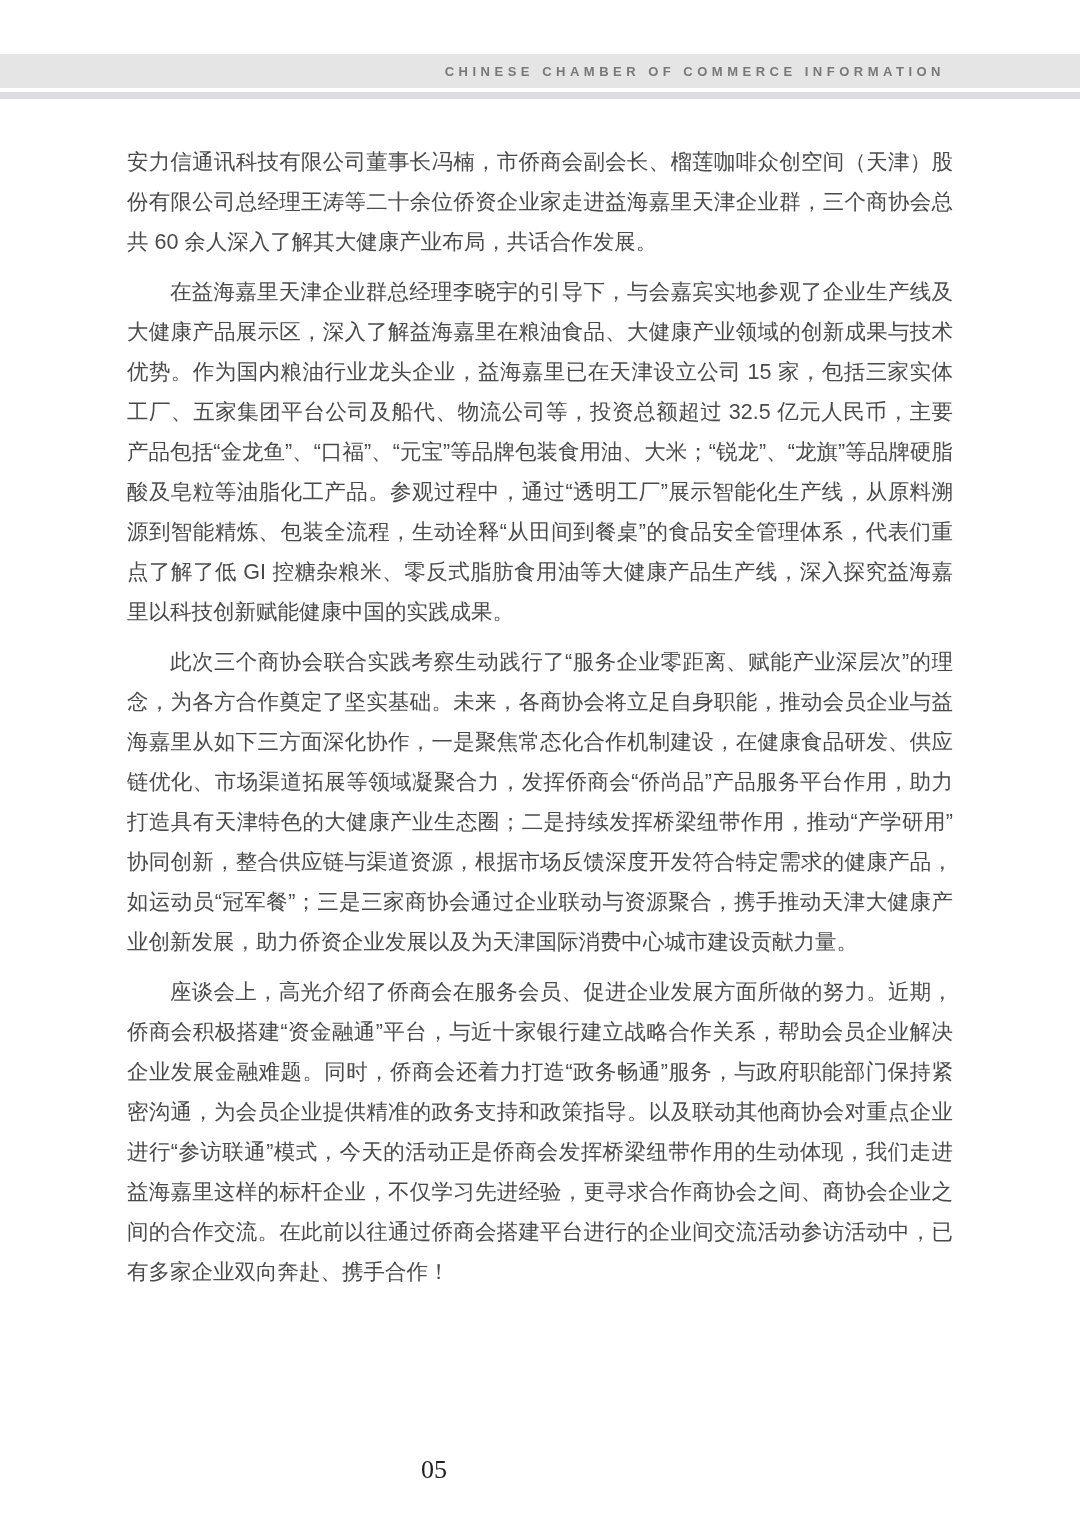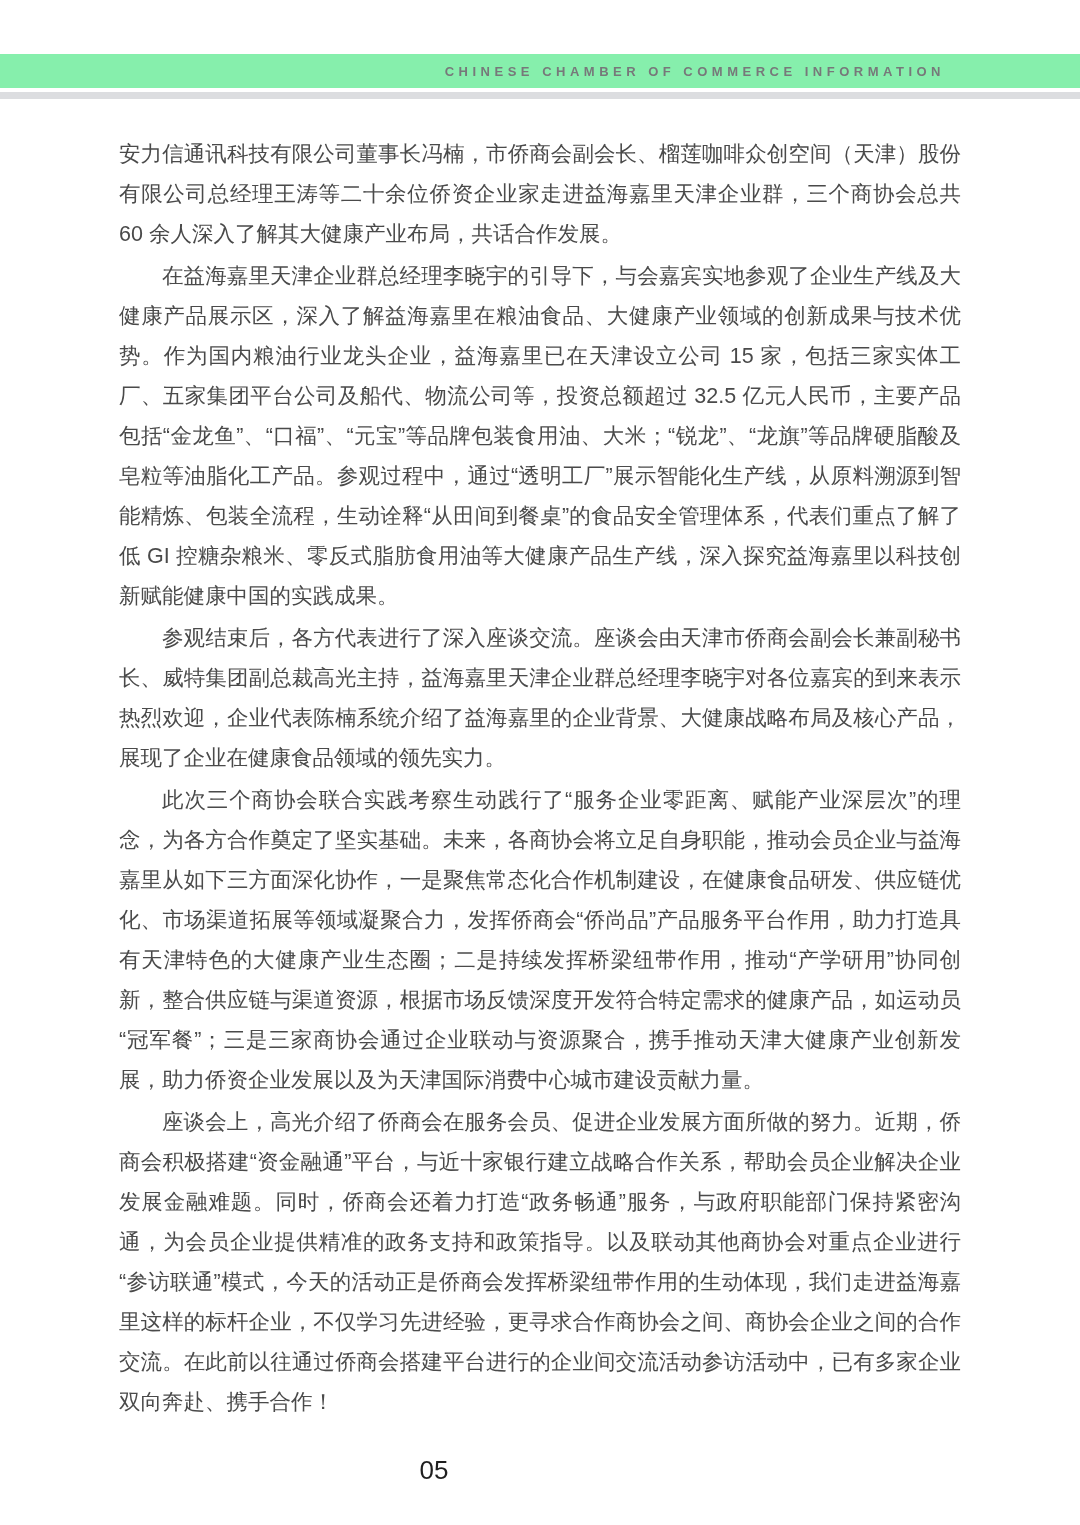--- a/index.html
+++ b/index.html
@@ -15,21 +15,21 @@
     overflow: hidden;
     font-family: "Liberation Sans", sans-serif;
   }
   
   .header-bar {
     position: absolute;
     left: 0;
     top: 54px;
     width: 1080px;
     height: 34px;
-    background: #86efac;
+    background: #e5e5e5;
     display: flex;
     align-items: center;
     justify-content: flex-end;
     padding-right: 135px;
     box-sizing: border-box;
   }
   .header-bar-text {
     font-family: "Liberation Sans", sans-serif;
     font-size: 13px;
     font-weight: bold;
@@ -51,52 +51,51 @@
     left: 117px;
     top: 132px;
     width: 846px;
     color: #4a4a4a;
     font-size: 21.5px;
     line-height: 40px;
     text-align: justify;
     text-justify: inter-ideograph;
   }
   .article p {
-    margin: 2px;
+    margin: 10px;
     padding: 0;
     text-indent: 2em;
   }
   .article p.continuation {
     text-indent: 0;
   }
   
   .page-number {
     position: absolute;
     left: 0;
     top: 1455px;
     width: 868px;
     text-align: center;
-    font-family: Liberation Sans, sans-serif;
+    font-family: Liberation Serif, serif;
     font-size: 26px;
     color: #1f1f1f;
   }
 </style>
 </head>
 <body>
 
 <div class="page">
 
   <div class="header-bar">
     <span class="header-bar-text">CHINESE CHAMBER OF COMMERCE INFORMATION</span>
   </div>
   <div class="header-bar-thin"></div>
 
   <div class="article">
     <p class="continuation">安力信通讯科技有限公司董事长冯楠，市侨商会副会长、榴莲咖啡众创空间（天津）股份有限公司总经理王涛等二十余位侨资企业家走进益海嘉里天津企业群，三个商协会总共 60 余人深入了解其大健康产业布局，共话合作发展。</p>
     <p>在益海嘉里天津企业群总经理李晓宇的引导下，与会嘉宾实地参观了企业生产线及大健康产品展示区，深入了解益海嘉里在粮油食品、大健康产业领域的创新成果与技术优势。作为国内粮油行业龙头企业，益海嘉里已在天津设立公司 15 家，包括三家实体工厂、五家集团平台公司及船代、物流公司等，投资总额超过 32.5 亿元人民币，主要产品包括“金龙鱼”、“口福”、“元宝”等品牌包装食用油、大米；“锐龙”、“龙旗”等品牌硬脂酸及皂粒等油脂化工产品。参观过程中，通过“透明工厂”展示智能化生产线，从原料溯源到智能精炼、包装全流程，生动诠释“从田间到餐桌”的食品安全管理体系，代表们重点了解了低 GI 控糖杂粮米、零反式脂肪食用油等大健康产品生产线，深入探究益海嘉里以科技创新赋能健康中国的实践成果。</p>
-    <p>参观结束后，各方代表进行了深入座谈交流。座谈会由天津市侨商会副会长兼副秘书长、威特集团副总裁高光主持，益海嘉里天津企业群总经理李晓宇对各位嘉宾的到来表示热烈欢迎，企业代表陈楠系统介绍了益海嘉里的企业背景、大健康战略布局及核心产品，展现了企业在健康食品领域的领先实力。</p>
     <p>此次三个商协会联合实践考察生动践行了“服务企业零距离、赋能产业深层次”的理念，为各方合作奠定了坚实基础。未来，各商协会将立足自身职能，推动会员企业与益海嘉里从如下三方面深化协作，一是聚焦常态化合作机制建设，在健康食品研发、供应链优化、市场渠道拓展等领域凝聚合力，发挥侨商会“侨尚品”产品服务平台作用，助力打造具有天津特色的大健康产业生态圈；二是持续发挥桥梁纽带作用，推动“产学研用”协同创新，整合供应链与渠道资源，根据市场反馈深度开发符合特定需求的健康产品，如运动员“冠军餐”；三是三家商协会通过企业联动与资源聚合，携手推动天津大健康产业创新发展，助力侨资企业发展以及为天津国际消费中心城市建设贡献力量。</p>
     <p>座谈会上，高光介绍了侨商会在服务会员、促进企业发展方面所做的努力。近期，侨商会积极搭建“资金融通”平台，与近十家银行建立战略合作关系，帮助会员企业解决企业发展金融难题。同时，侨商会还着力打造“政务畅通”服务，与政府职能部门保持紧密沟通，为会员企业提供精准的政务支持和政策指导。以及联动其他商协会对重点企业进行“参访联通”模式，今天的活动正是侨商会发挥桥梁纽带作用的生动体现，我们走进益海嘉里这样的标杆企业，不仅学习先进经验，更寻求合作商协会之间、商协会企业之间的合作交流。在此前以往通过侨商会搭建平台进行的企业间交流活动参访活动中，已有多家企业双向奔赴、携手合作！</p>
   </div>
 
   <div class="page-number">05</div>
 
 </div>
 
 </body></html>

